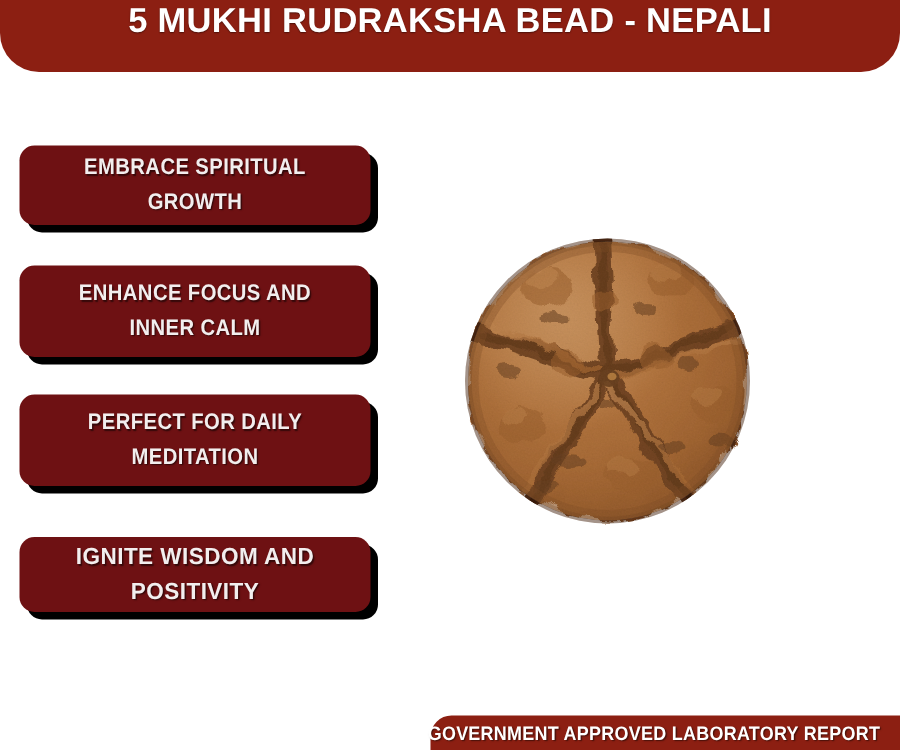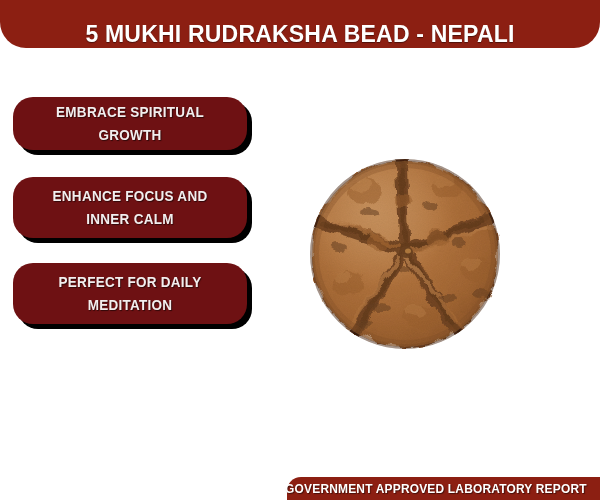--- a/index.html
+++ b/index.html
@@ -20,21 +20,21 @@
   #header-banner {
     position: absolute;
     left: 0;
     top: 0;
     width: 600px;
     height: 48px;
     background: #8c1f12;
     border-bottom-left-radius: 26px;
     border-bottom-right-radius: 26px;
     display: flex;
-    align-items: flex-end;
+    align-items: flex-start;
     justify-content: center;
   }
   #header-title {
     color: #ffffff;
     font-size: 23px;
     font-weight: bold;
     letter-spacing: 0.2px;
     white-space: nowrap;
     text-shadow: 0 1px 1px rgba(0,0,0,0.45);
     font-family: "Liberation Sans", "DejaVu Sans", sans-serif;
@@ -46,21 +46,21 @@
     left: 0;
     top: 0;
     width: 270px;
     height: 500px;
   }
   .feature-box {
     position: absolute;
     left: 13px;
     width: 234px;
     background: #6e1113;
-    border-radius: 20px;
+    border-radius: 10px;
     box-shadow: 5px 5px 0 0 #000000;
     display: flex;
     align-items: center;
     justify-content: center;
     box-sizing: border-box;
     padding: 4px 6px;
   }
   .feature-label {
     color: #f2eeee;
     font-size: 15px;
@@ -130,20 +130,23 @@
   </div>
 
   <div class="feature-box" id="feature-box-2">
     <span class="feature-label">PERFECT FOR DAILY MEDITATION</span>
   </div>
 
   <div class="feature-box" id="feature-box-1">
     <span class="feature-label">ENHANCE FOCUS AND INNER CALM</span>
   </div>
 
+  <div class="feature-box" id="feature-box-3">
+    <span class="feature-label">IGNITE WISDOM AND POSITIVITY</span>
+  </div>
 
 </div>
 
 <div id="product-image">
   <svg viewBox="0 0 200 232" xmlns="http://www.w3.org/2000/svg">
     <defs>
       <radialGradient id="beadBody" cx="38%" cy="32%" r="78%">
         <stop offset="0%" stop-color="#d29a63"></stop>
         <stop offset="38%" stop-color="#bd7c45"></stop>
         <stop offset="72%" stop-color="#9d5f2e"></stop>

